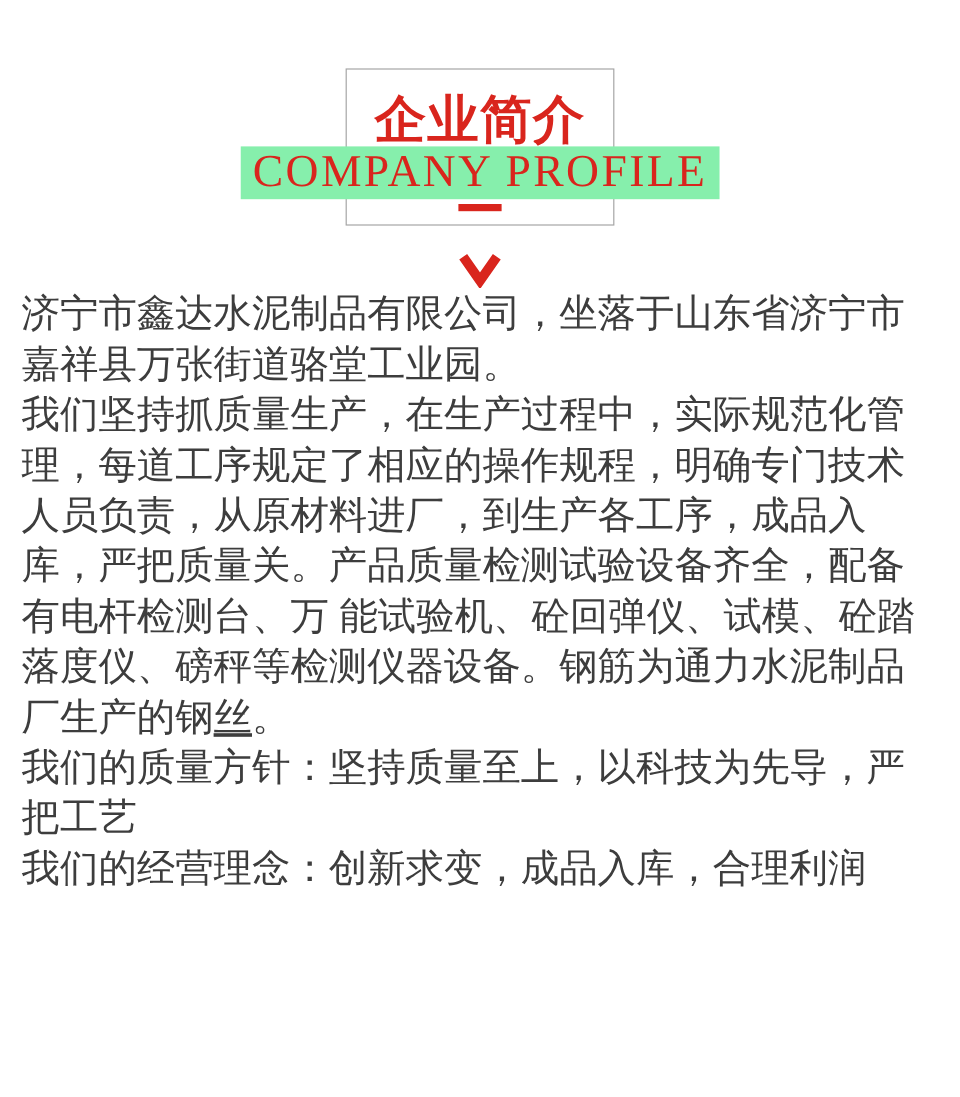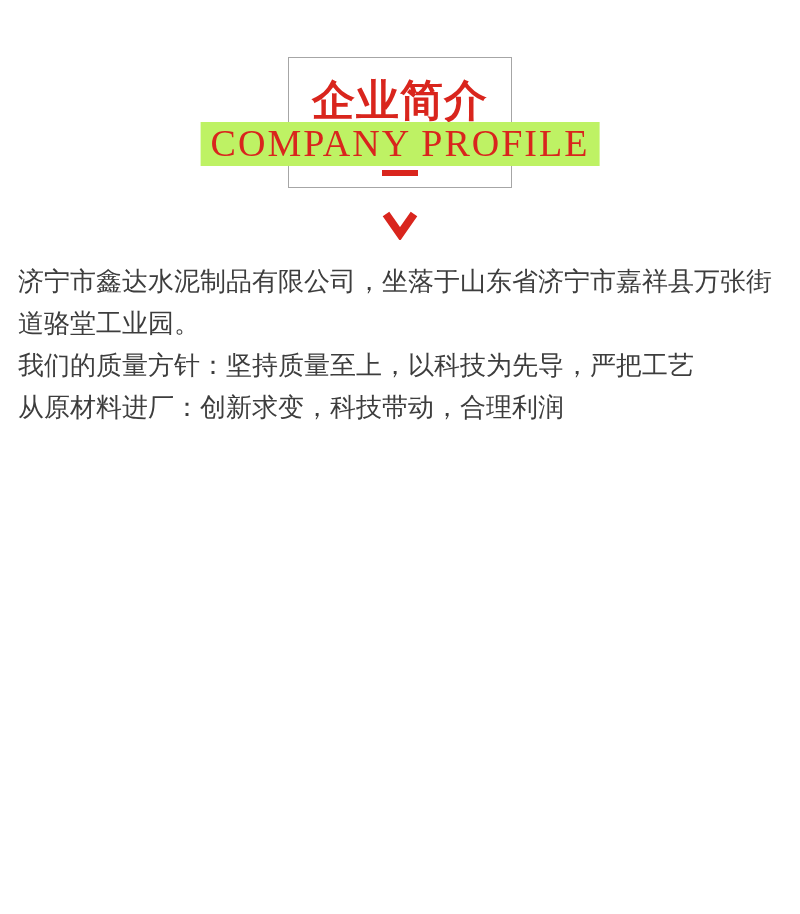--- a/index.html
+++ b/index.html
@@ -21,38 +21,37 @@
     text-align:center;
     font-size:43px; font-weight:700; letter-spacing:1px;
     color:var(--accent);
     line-height:1.2;
     white-space:nowrap;
   }
   .title-en {
     position:absolute; top:64px; left:50%;
     transform:translateX(-50%);
     white-space:nowrap;
-    background:#bef264;
+    background:#86efac;
     padding:0 10px;
     font-family:"Liberation Serif", serif;
     font-size:38px; letter-spacing:2px;
     color:var(--accent);
     line-height:1.15;
   }
   .accent-bar {
     position:absolute; top:112px; left:50%;
     transform:translateX(-50%);
     width:36px; height:6px;
     background:var(--accent);
   }
   .chevron { display:block; margin:22px auto 0; }
   .content {
-    margin-top:20px;
     padding:0 18px;
-    font-size:26px;
+    font-size:32px;
     line-height:42px;
     color:var(--body-text);
     text-align:left;
   }
   .content p { margin:0; }
   .content .u { text-decoration:underline; text-underline-offset:3px; }
 </style>
 </head>
 <body style="background: rgb(255, 255, 255);">
 
@@ -65,17 +64,18 @@
       <div class="accent-bar"></div>
     </div>
 
     <svg class="chevron" width="38" height="30" viewBox="0 0 38 30" aria-hidden="true">
       <polyline points="5,4 19,24 33,4" fill="none" stroke="#d9251d" stroke-width="8"></polyline>
     </svg>
   </header>
 
   <main class="content">
       <p><span>济宁市鑫达水泥制品有限公司，坐落于山东省济宁市嘉祥县万张街道骆堂工业园。</span></p>
+      <p><span>我们坚持抓质量生产，在生产过程中，实际规范化管理，每道工序规定了相应的操作规程，明确专门技术人员负责，从原材料进厂，到生产各工序，成品入库，严把质量关。产品质量检测试验设备齐全，配备有电杆检测台、万 能试验机、砼回弹仪、试模、砼踏落度仪、磅秤等检测仪器设备。钢筋为通力水泥制品厂生产的钢</span><span class="u">丝</span><span>。</span></p>
       <p><span>我们的质量方针：坚持质量至上，以科技为先导，严把工艺</span></p>
-      <p><span>从原材料进厂：创新求变，科技带动，合理利润</span></p>
+      <p><span>我们的经营理念：创新求变，成品入库，合理利润</span></p>
     </main>
 
 </div>
 
 </body></html>

